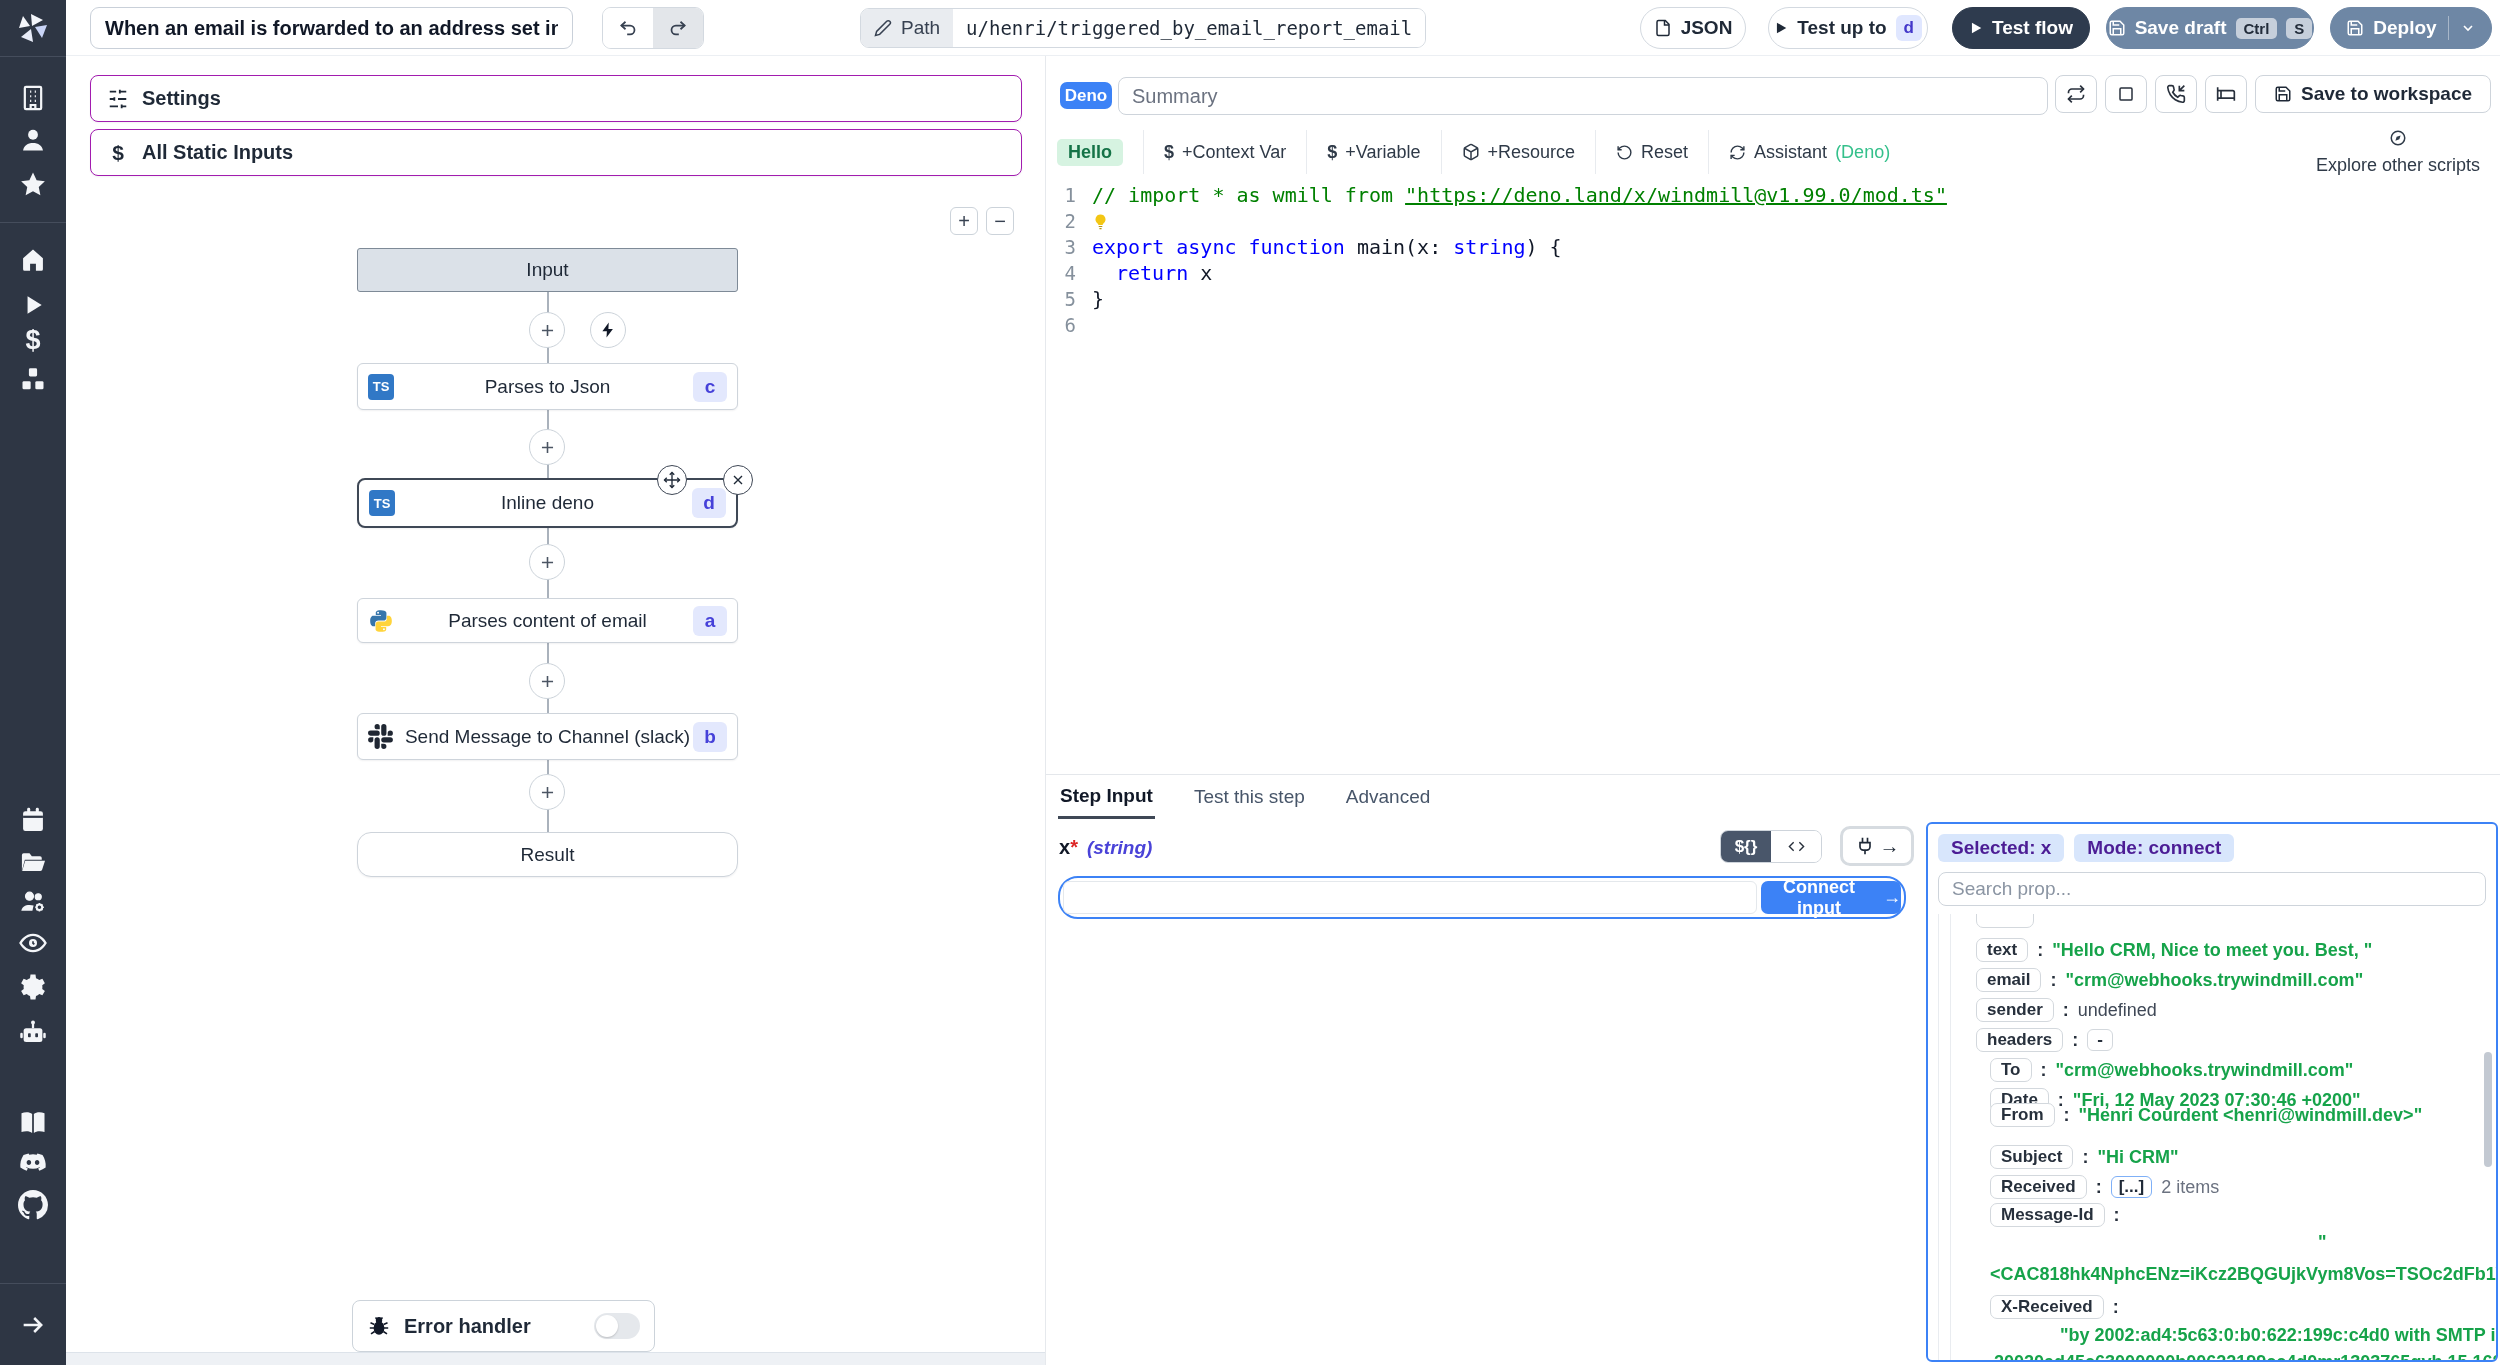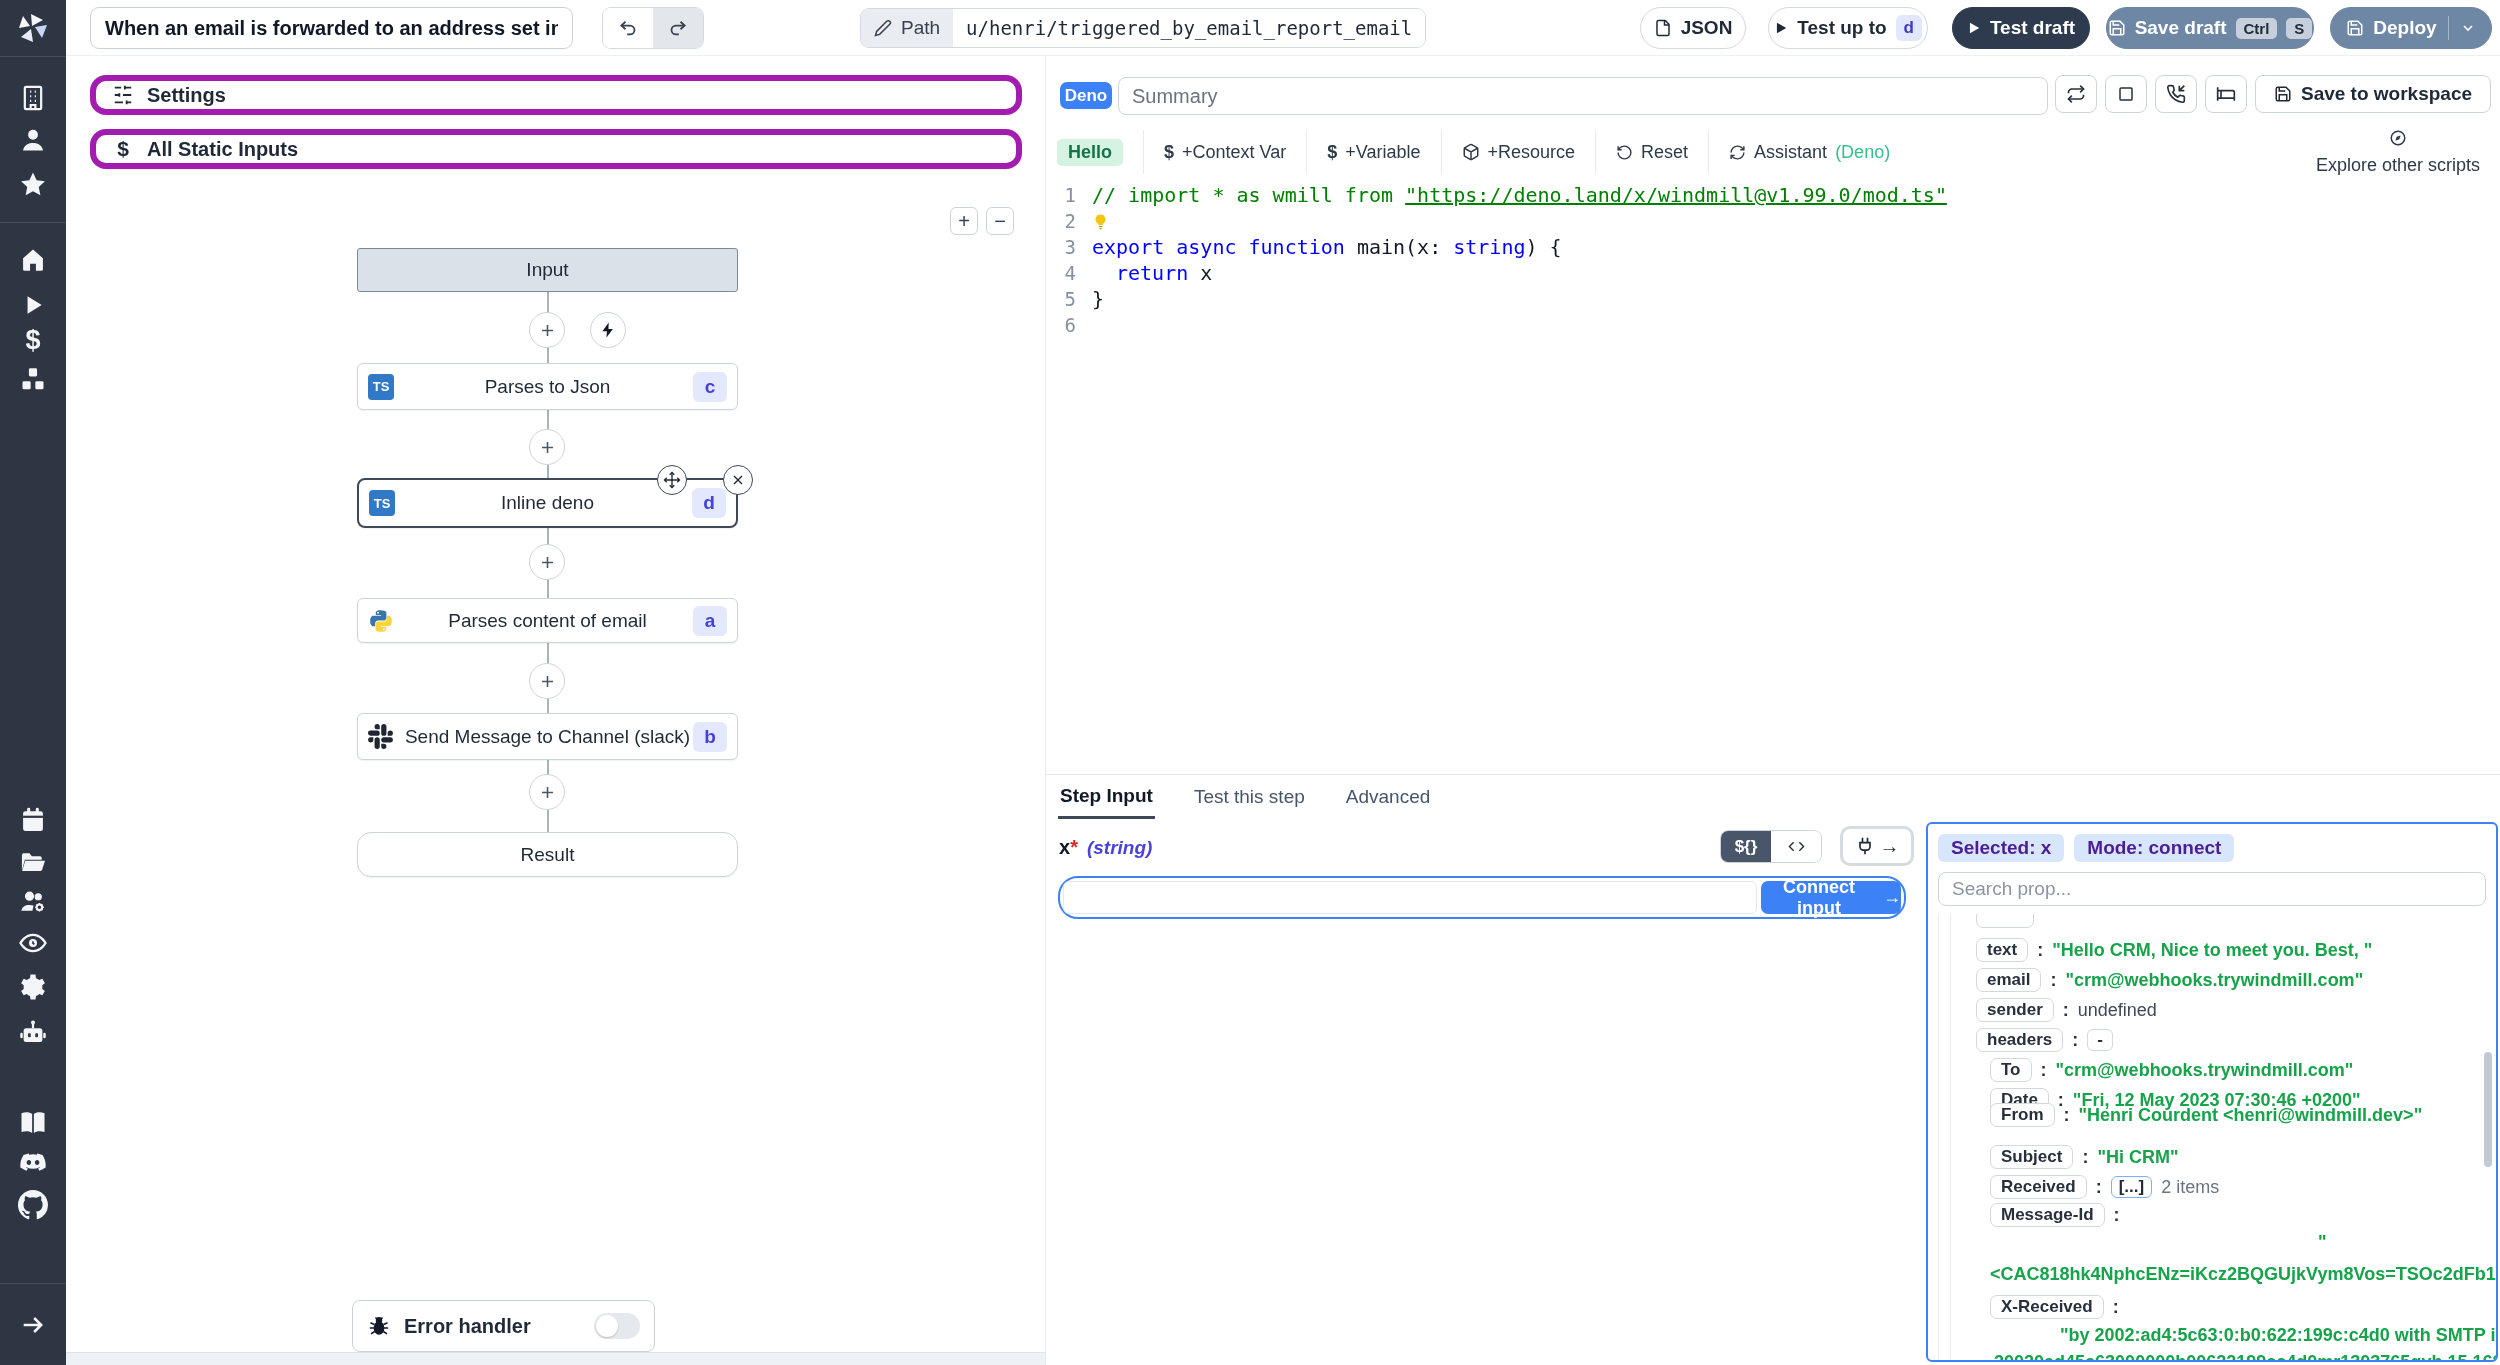--- a/index.html
+++ b/index.html
@@ -24,21 +24,21 @@
   .path-r { background:#fff; display:flex; align-items:center; padding:0 13px; font-family:"DejaVu Sans Mono",monospace; font-size:19px; color:#1f2937; }
   .tb-btn { position:absolute; top:7px; height:42px; border:1px solid #d3d9e0; border-radius:21px; background:#fff; display:flex; align-items:center; justify-content:center; gap:9px; font-size:19px; font-weight:600; color:#1f2937; cursor:pointer; }
   .tb-btn.dark { background:#2e3b4e; border-color:#2e3b4e; color:#fff; font-weight:700; }
   .tb-btn.steel { background:#6e87a5; border-color:#6e87a5; color:#fff; font-weight:700; }
   .mini-badge { min-width:26px; height:26px; background:#e0e7ff; color:#4338ca; border-radius:6px; font-weight:700; font-size:17px; display:flex; align-items:center; justify-content:center; padding:0 6px; }
   .kbd { background:#c6cfdb; color:#222c3a; border-radius:5px; padding:2px 8px; font-size:15px; font-weight:700; }
   .dep-sep { width:1px; height:24px; background:rgba(255,255,255,.4); margin:0 2px; }
 
   
   .flow-panel { position:absolute; left:66px; top:56px; width:980px; height:1309px; background:#fff; border-right:1px solid #e6e9ed; }
-  .top-box { position:absolute; left:24px; width:932px; height:40px; background:#fff; border:6px solid #a21caf; border-radius:16px; box-shadow:0 1px 2px rgba(16,24,40,.05); display:flex; align-items:center; gap:13px; padding:0 16px; font-size:20px; font-weight:700; color:#1f2937; cursor:pointer; }
+  .top-box { position:absolute; left:24px; width:932px; height:47px; background:#fff; border:1px solid #a21caf; border-radius:8px; box-shadow:0 1px 2px rgba(16,24,40,.05); display:flex; align-items:center; gap:13px; padding:0 16px; font-size:20px; font-weight:700; color:#1f2937; cursor:pointer; }
   .zoom-btn { position:absolute; top:151px; width:28px; height:28px; border:1px solid #ccd3da; border-radius:6px; background:#fff; color:#374151; font-size:20px; display:flex; align-items:center; justify-content:center; cursor:pointer; }
   .flow-line { position:absolute; left:481px; width:2px; background:#aab2bc; }
   .fnode { position:absolute; left:291px; width:381px; background:#fff; border:1px solid #ced4db; border-radius:6px; box-shadow:0 1px 2px rgba(16,24,40,.06); display:flex; align-items:center; padding:0 10px; cursor:pointer; }
   .fnode .lbl { position:absolute; left:40px; right:40px; text-align:center; font-size:19px; color:#1f2937; }
   .fnode.plain .lbl { left:0; right:0; }
   .fnode.selected { border:2px solid #3f4856; border-radius:8px; }
   .ts-sq { width:26px; height:26px; background:#3178c6; border-radius:4px; color:#fff; font-weight:700; font-size:13px; display:flex; align-items:center; justify-content:center; }
   .n-badge { position:absolute; right:10px; min-width:34px; height:30px; background:#e3e8fd; color:#4641d9; border-radius:6px; font-weight:700; font-size:19px; display:flex; align-items:center; justify-content:center; }
   .plus-circ { position:absolute; width:36px; height:36px; border:1px solid #ccd3da; border-radius:50%; background:#fff; display:flex; align-items:center; justify-content:center; color:#4b5563; cursor:pointer; z-index:2; }
   .node-act { position:absolute; width:30px; height:30px; border:1.5px solid #3f4856; border-radius:50%; background:#fff; display:flex; align-items:center; justify-content:center; color:#1f2937; cursor:pointer; z-index:3; }
@@ -272,21 +272,21 @@
       <svg width="14" height="14" viewBox="0 0 24 24" fill="#1f2937">
           <polygon points="5,3 21,12 5,21"></polygon>
         </svg>
       <span>Test up to</span>
       <span class="mini-badge">d</span>
     </div>
     <div class="tb-btn dark" style="left:1886px;width:138px;">
       <svg width="14" height="14" viewBox="0 0 24 24" fill="#fff">
           <polygon points="5,3 21,12 5,21"></polygon>
         </svg>
-      <span>Test draft</span>
+      <span>Test flow</span>
     </div>
     <div class="tb-btn steel" style="left:2040px;width:208px;">
       <svg width="18" height="18" viewBox="0 0 24 24" fill="none" stroke="#fff" stroke-width="2">
           <path d="M19 21H5a2 2 0 0 1-2-2V5a2 2 0 0 1 2-2h11l5 5v11a2 2 0 0 1-2 2z"></path>
           <path d="M17 21v-8H7v8M7 3v5h8"></path>
         </svg>
       <span>Save draft</span>
       <span class="kbd">Ctrl</span>
       <span class="kbd">S</span>
     </div>

